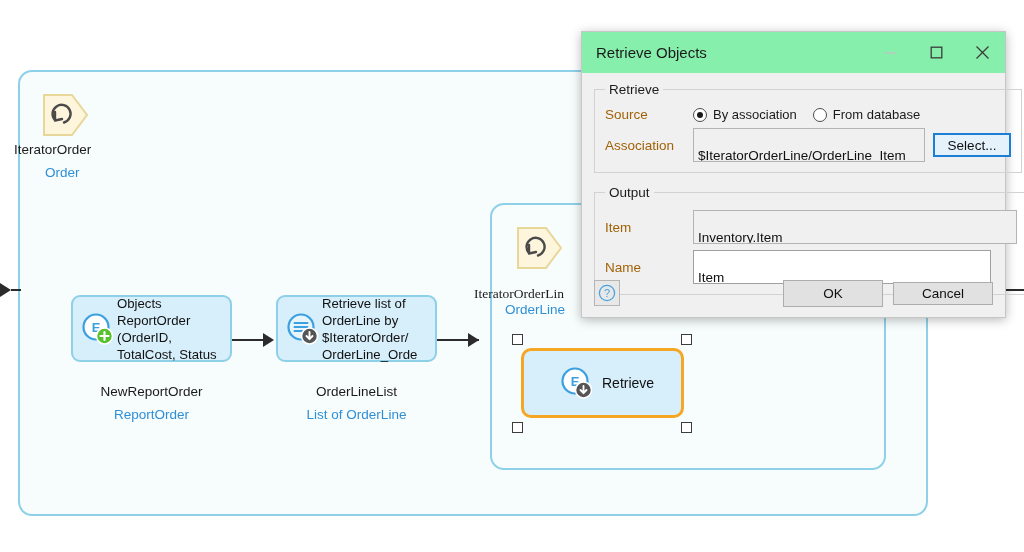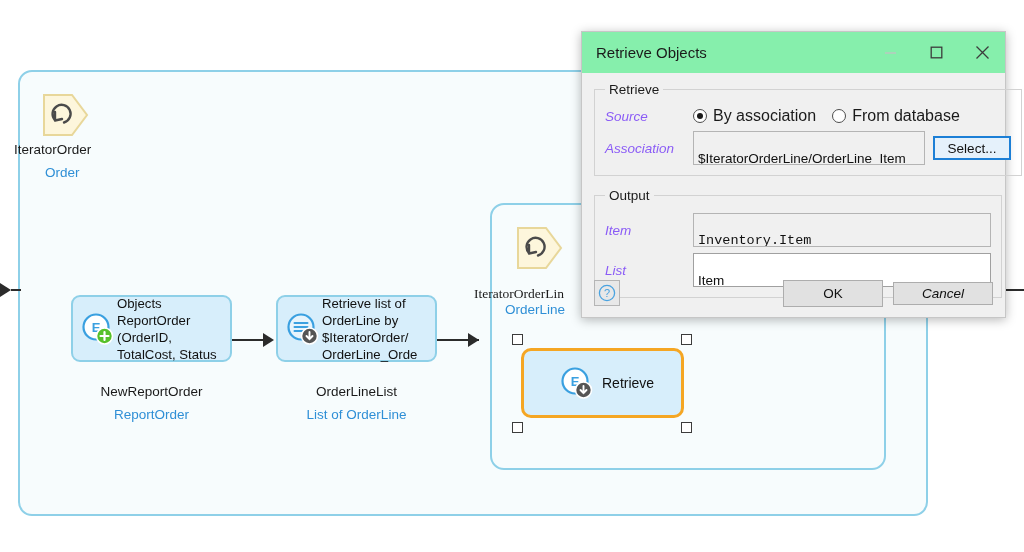--- a/index.html
+++ b/index.html
@@ -123,22 +123,22 @@
 
   fieldset.group{
     border:1px solid #d2d2d2;
     margin:0 0 12px 0;padding:4px 10px 10px 10px;
     background:transparent;
   }
   fieldset.group legend{
     padding:0 4px;font-size:13.5px;color:#1b1b1b;
   }
   .row{display:flex;align-items:center;margin-top:6px;}
-  .row .lbl{width:88px;font-size:13.5px;color:#8b5cf6;font-style:italic;}
-  .radio-wrap{display:flex;align-items:center;gap:6px;margin-right:16px;font-size:16px;}
+  .row .lbl{width:88px;font-size:13.5px;color:#a16207;}
+  .radio-wrap{display:flex;align-items:center;gap:6px;margin-right:16px;font-size:13px;}
   .radio{
     width:14px;height:14px;border-radius:50%;
     border:1.4px solid #4d4d4d;background:#fff;
     box-sizing:border-box;position:relative;flex:none;
   }
   .radio.checked::after{
     content:"";position:absolute;left:3px;top:3px;
     width:6px;height:6px;border-radius:50%;background:#1a1a1a;
   }
   .txtfield{
@@ -162,21 +162,21 @@
     position:absolute;left:0;right:0;bottom:0;height:48px;
     display:flex;align-items:center;padding:0 12px;box-sizing:border-box;
   }
   .help-btn{
     width:26px;height:26px;border:1px solid #b5b5b5;background:#e8e8e8;
     display:flex;align-items:center;justify-content:center;
     box-sizing:border-box;
   }
   .footer-spacer{flex:1;}
   .btn-ok{min-width:100px;height:27px;margin-right:10px;}
-  .btn-cancel{min-width:100px;height:23px;font-style:italic;}
+  .btn-cancel{min-width:100px;height:23px;}
 </style>
 </head>
 <body>
 
 <div id="canvas">
 
   <div class="loop-container loop-outer"></div>
 
   <div class="loop-container loop-inner"></div>
 
@@ -308,25 +308,25 @@
         <span class="txtfield readonly" style="width:232px;">$IteratorOrderLine/OrderLine_Item</span>
         <span class="btn focus" style="margin-left:8px;width:78px;text-align:center;">Select...</span>
       </div>
     </fieldset>
 
     <fieldset class="group">
       <legend>Output</legend>
 
       <div class="row">
         <span class="lbl">Item</span>
-        <span class="txtfield readonly" style="width:298px;font-family:Liberation Mono, monospace;">Inventory.Item</span>
+        <span class="txtfield readonly" style="width:324px;">Inventory.Item</span>
       </div>
 
       <div class="row">
-        <span class="lbl">List</span>
+        <span class="lbl">Name</span>
         <span class="txtfield" style="width:298px;">Item</span>
       </div>
     </fieldset>
   </div>
 
   <div class="dlg-footer">
     <span class="help-btn">
       <svg width="18" height="18" viewBox="0 0 18 18" aria-hidden="true">
         <circle cx="9" cy="9" r="7.6" fill="none" stroke="#4aa3e0" stroke-width="1.3"></circle>
         <text x="9" y="13" text-anchor="middle" font-family="Liberation Sans, sans-serif" font-size="11" fill="#4aa3e0">?</text>

